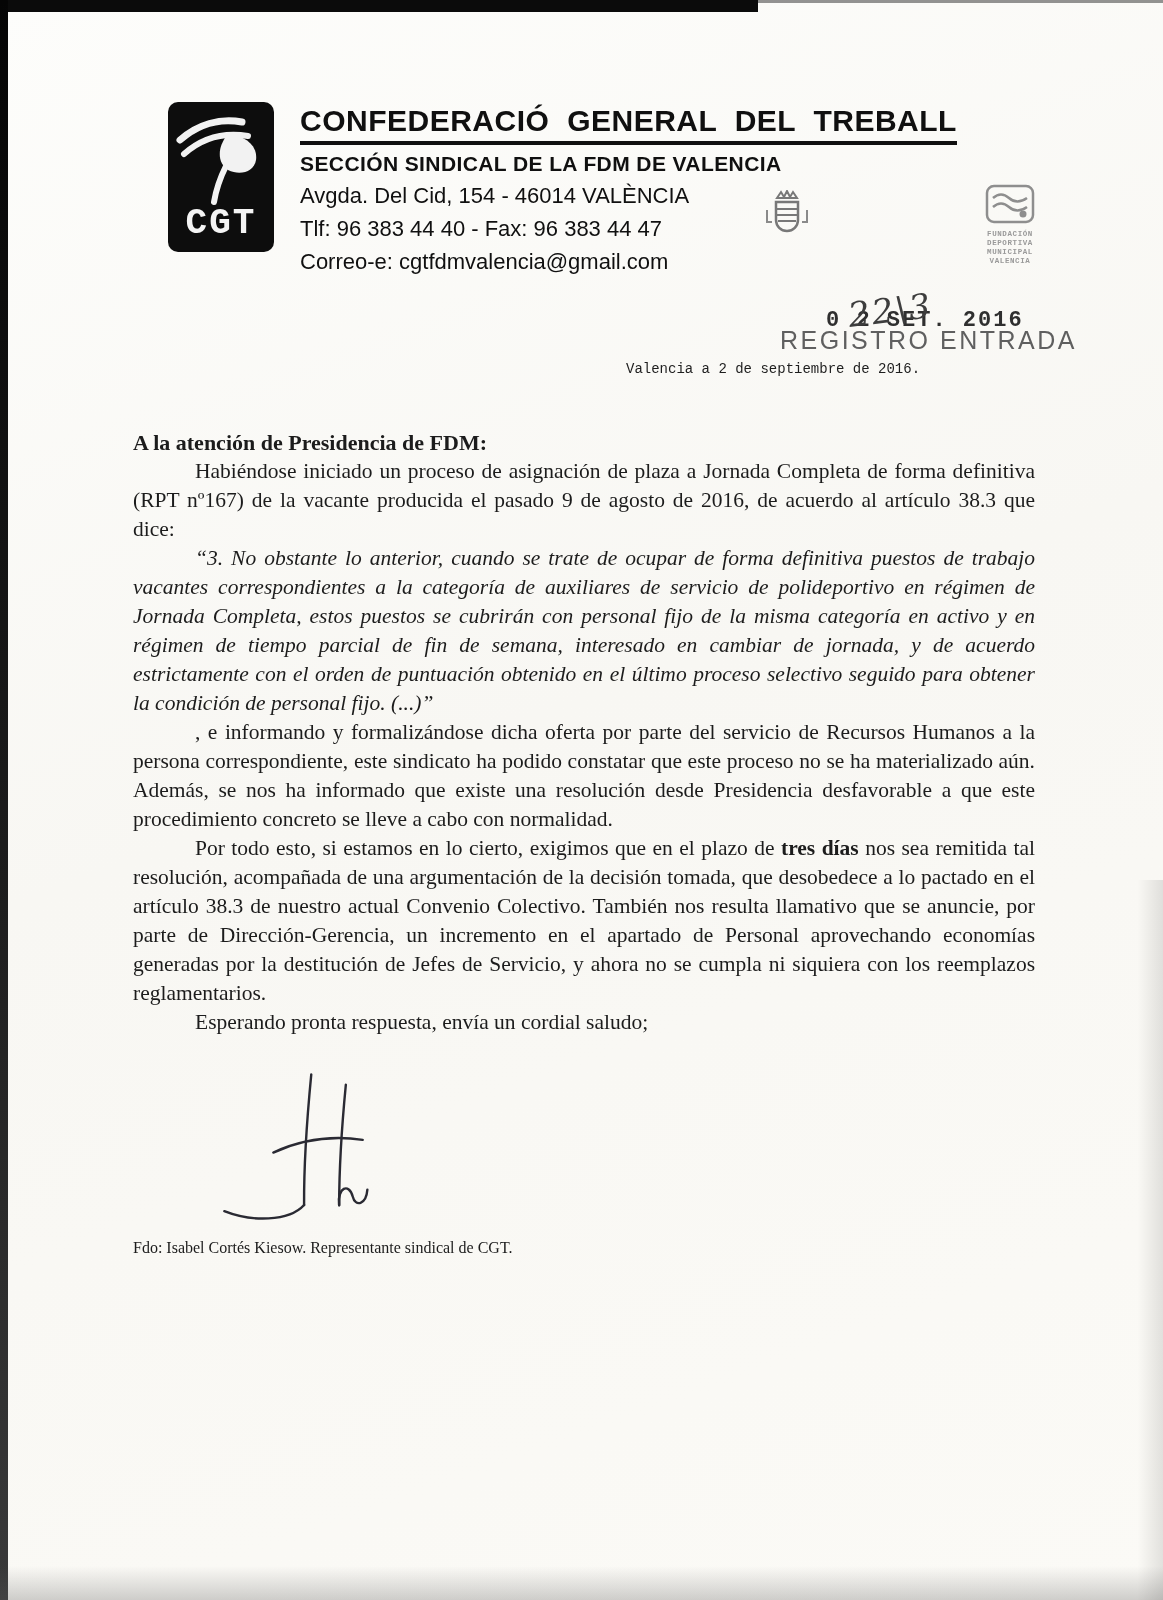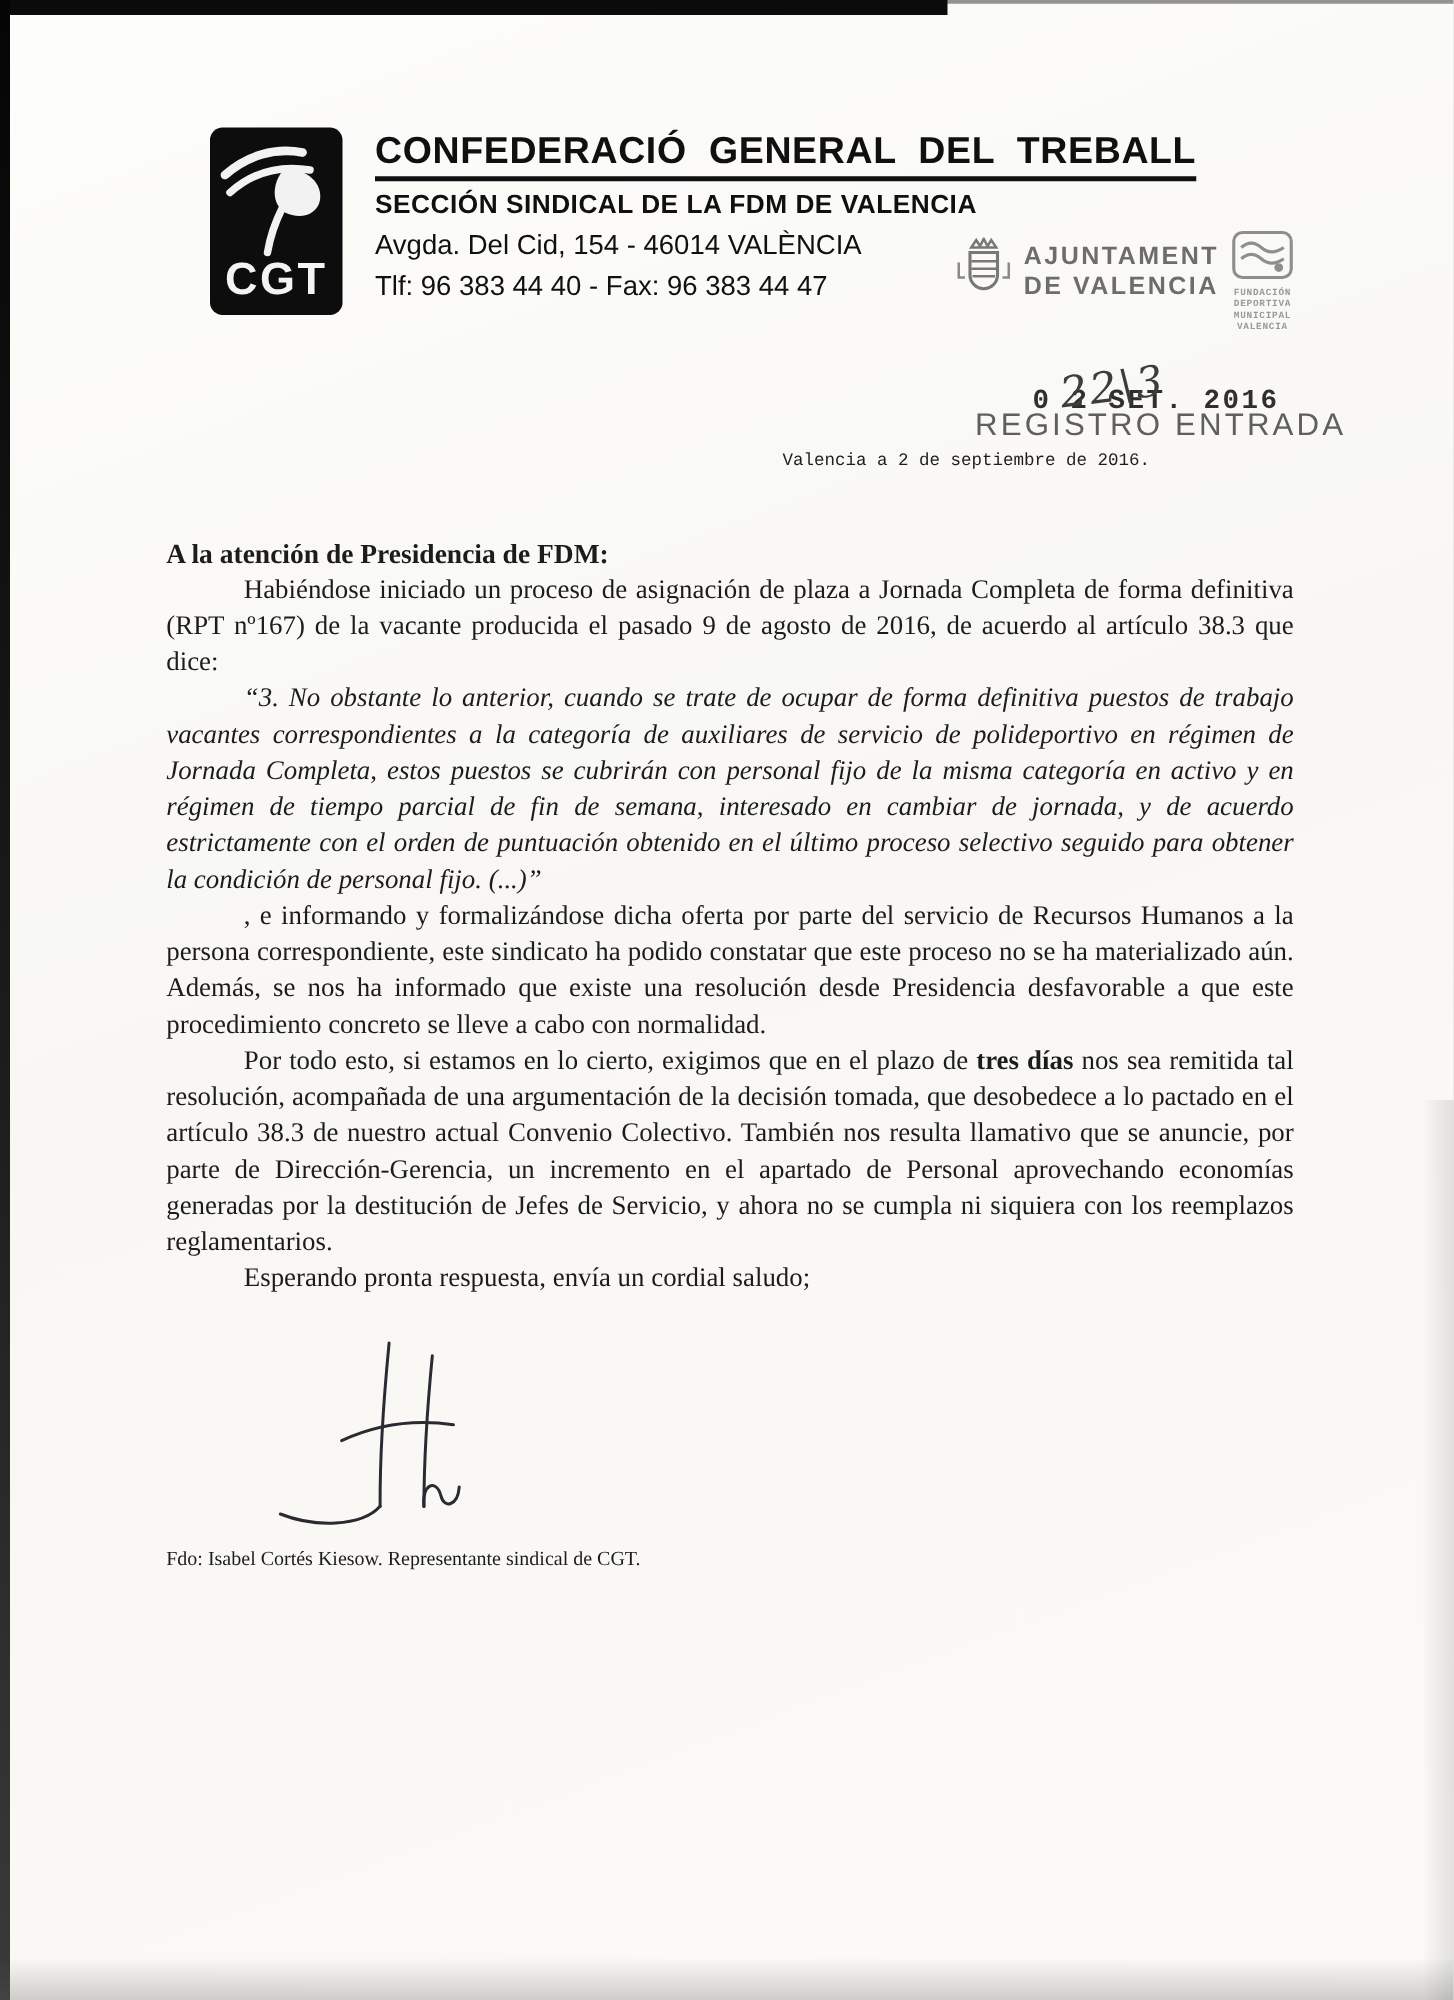--- a/index.html
+++ b/index.html
@@ -28,21 +28,21 @@
   
   .logo {
     position:absolute; left:168px; top:102px;
     width:106px; height:150px; background:#0d0d0d; border-radius:10px;
     display:flex; flex-direction:column; align-items:center; justify-content:flex-end;
     overflow:hidden;
   }
   .logo svg { position:absolute; top:4px; left:0; }
   .logo-text {
     position:relative; z-index:2; color:#f4f4f4;
-    font-family:Liberation Sans, sans-serif; font-weight:bold;
+    font-family:Liberation Mono, monospace; font-weight:bold;
     font-size:36px; letter-spacing:2px; padding-bottom:8px;
   }
   .letterhead { position:absolute; left:300px; top:104px; font-family:"Liberation Sans", sans-serif; color:#101010; }
   .org-name {
     display:inline-block; font-weight:bold; font-size:30px;
     letter-spacing:.5px; word-spacing:9px;
     border-bottom:4px solid #101010; padding-bottom:3px;
   }
   .lh-section { margin-top:7px; font-weight:bold; font-size:21px; letter-spacing:.4px; }
   .lh-line    { margin-top:7px; font-size:22px; }
@@ -117,35 +117,32 @@
       <path d="M58 60 C 52 72, 48 84, 46 96" stroke="#f2f2f2" stroke-width="6" fill="none" stroke-linecap="round"></path>
     </svg>
     <div class="logo-text">CGT</div>
   </div>
 
   <div class="letterhead">
     <div class="org-name">CONFEDERACIÓ GENERAL DEL TREBALL</div>
     <div class="lh-section">SECCIÓN SINDICAL DE LA FDM DE VALENCIA</div>
     <div class="lh-line">Avgda. Del Cid, 154  -  46014  VALÈNCIA</div>
     <div class="lh-line">Tlf: 96 383 44 40  -  Fax:  96 383 44 47</div>
+    <div class="lh-line">Correo-e: cgtfdmvalencia@gmail.com</div>
   </div>
 
   <div class="stamp-ajuntament">
     <svg width="46" height="54" viewBox="0 0 46 54">
       <path d="M13 8 l4 -6 l3 5 l3 -6 l3 6 l3 -5 l4 6 z" fill="none" stroke="#787878" stroke-width="2"></path>
       <path d="M12 12 h22 v18 a11 11 0 0 1 -22 0 z" fill="none" stroke="#787878" stroke-width="2.5"></path>
       <line x1="13" y1="19" x2="33" y2="19" stroke="#787878" stroke-width="2"></line>
       <line x1="13" y1="25" x2="33" y2="25" stroke="#787878" stroke-width="2"></line>
       <line x1="14" y1="31" x2="32" y2="31" stroke="#787878" stroke-width="2"></line>
       <path d="M3 20 v12 h5 M43 20 v12 h-5" fill="none" stroke="#8a8a8a" stroke-width="2"></path>
     </svg>
-    <div class="txt">
-      <div>AJUNTAMENT</div>
-      <div>DE VALENCIA</div>
-    </div>
   </div>
 
   <div class="fdm-stamp">
     <svg width="58" height="42" viewBox="0 0 58 42">
       <rect x="6" y="2" width="46" height="36" rx="7" fill="none" stroke="#8e8e8e" stroke-width="2.5"></rect>
       <path d="M12 14 q8 -7 16 0 q8 7 18 0" fill="none" stroke="#8e8e8e" stroke-width="2.5"></path>
       <path d="M12 23 q8 -7 16 0 q8 7 18 0" fill="none" stroke="#8e8e8e" stroke-width="2.5"></path>
       <circle cx="42" cy="30" r="3.5" fill="#8e8e8e"></circle>
     </svg>
     <div class="tiny">

